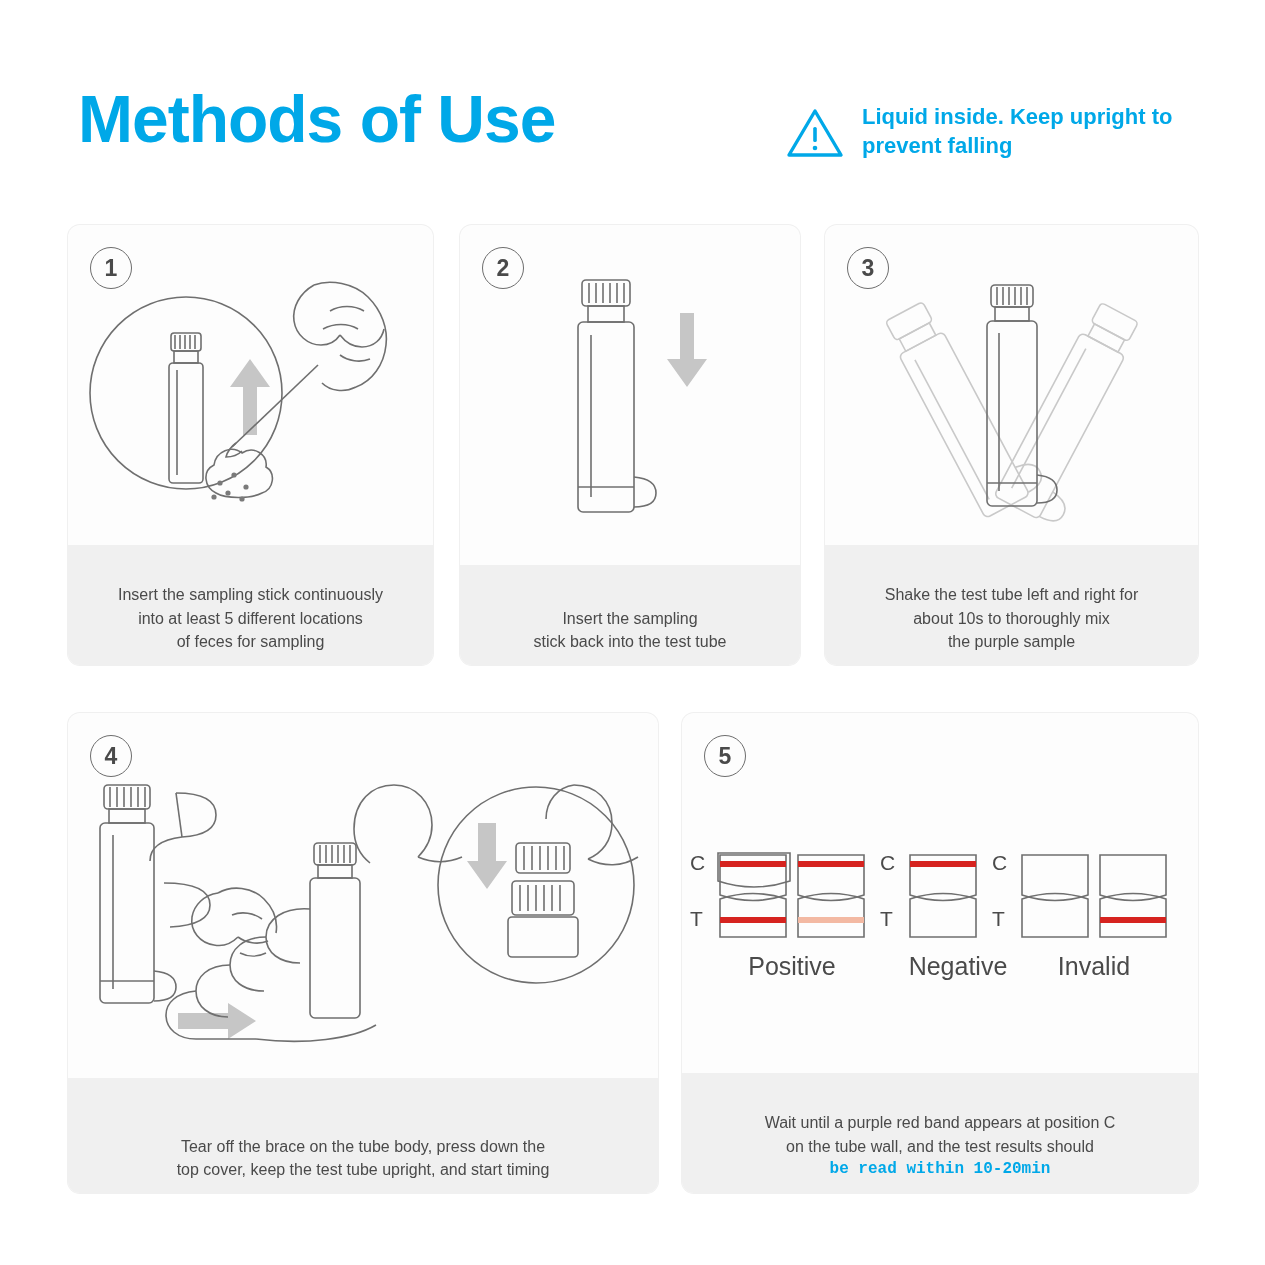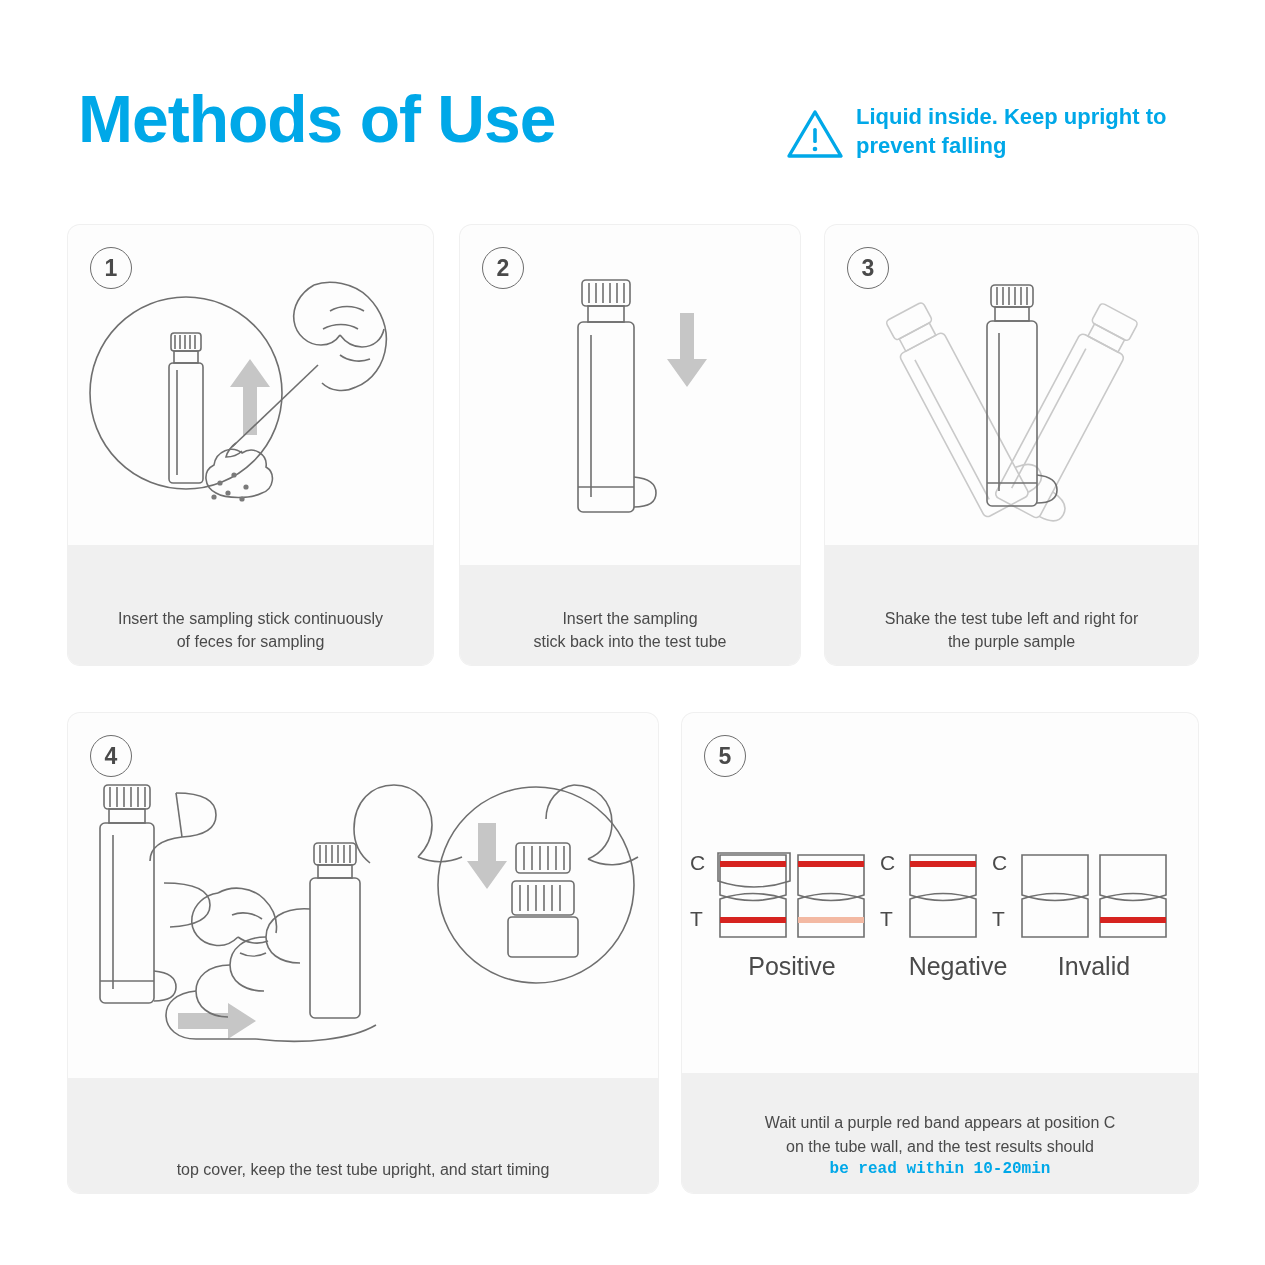--- a/index.html
+++ b/index.html
@@ -13,21 +13,21 @@
   }
   .page{position:relative;width:1265px;height:1265px;}
 
   
   .header{position:absolute;left:68px;top:86px;width:1130px;height:110px;}
   .title{
     position:absolute;left:10px;top:0;
     font-size:66px;font-weight:bold;color:#00a8e8;letter-spacing:-1px;
     line-height:1;
   }
-  .warn-wrap{position:absolute;left:718px;top:16px;display:flex;align-items:flex-end;gap:12px;}
+  .warn-wrap{position:absolute;left:718px;top:16px;display:flex;align-items:center;gap:18px;}
   .warn-icon{width:58px;height:52px;flex:0 0 auto;margin-top:4px;}
   .warn-text{
     font-size:22px;font-weight:bold;color:#00a8e8;line-height:1.32;max-width:420px;
   }
 
   
   .card{
     position:absolute;background:#fdfdfd;border-radius:12px;
     box-shadow:0 0 0 1px #f0f0f0;
     overflow:hidden;
@@ -139,20 +139,21 @@
           <circle cx="178" cy="262" r="2.6"></circle>
           <circle cx="160" cy="268" r="2.6"></circle>
           <circle cx="174" cy="274" r="2.6"></circle>
           <circle cx="146" cy="272" r="2.6"></circle>
         </g>
       </svg>
     </div>
     <div class="cap">
       <div>
         <span>Insert the sampling stick continuously</span>
+        <span>into at least 5 different locations</span>
         <span>of feces for sampling</span>
       </div>
     </div>
   </div>
 
   <div class="card" id="card2">
     <div class="illus">
       <div class="badge" style="left:22px;top:22px;">2</div>
       <svg viewBox="0 0 340 340" width="340" height="340">
 
@@ -219,20 +220,21 @@
           <rect x="162" y="96" width="50" height="185" rx="5"></rect>
           <line x1="174" y1="108" x2="174" y2="266"></line>
           <line x1="162" y1="258" x2="212" y2="258"></line>
           <path d="M212 250 q20 2 20 15 q0 13 -20 13"></path>
         </g>
       </svg>
     </div>
     <div class="cap">
       <div>
         <span>Shake the test tube left and right for</span>
+        <span>about 10s to thoroughly mix</span>
         <span>the purple sample</span>
       </div>
     </div>
   </div>
 
   <div class="card" id="card4">
     <div class="illus">
       <div class="badge" style="left:22px;top:22px;">4</div>
       <svg viewBox="0 0 590 365" width="590" height="365">
 
@@ -318,20 +320,21 @@
           <path d="M506 72 c-16 2 -28 16 -28 34"></path>
           <path d="M520 146 c16 8 34 8 50 -2"></path>
         </g>
         <g class="arrow">
           <path d="M410 110 L410 148 L399 148 L419 176 L439 148 L428 148 L428 110 Z"></path>
         </g>
       </svg>
     </div>
     <div class="cap">
       <div>
+        <span>Tear off the brace on the tube body, press down the</span>
         <span>top cover, keep the test tube upright, and start timing</span>
       </div>
     </div>
   </div>
 
   <div class="card" id="card5">
     <div class="illus">
       <div class="badge" style="left:22px;top:22px;">5</div>
       <svg viewBox="0 0 516 360" width="516" height="360">
 

